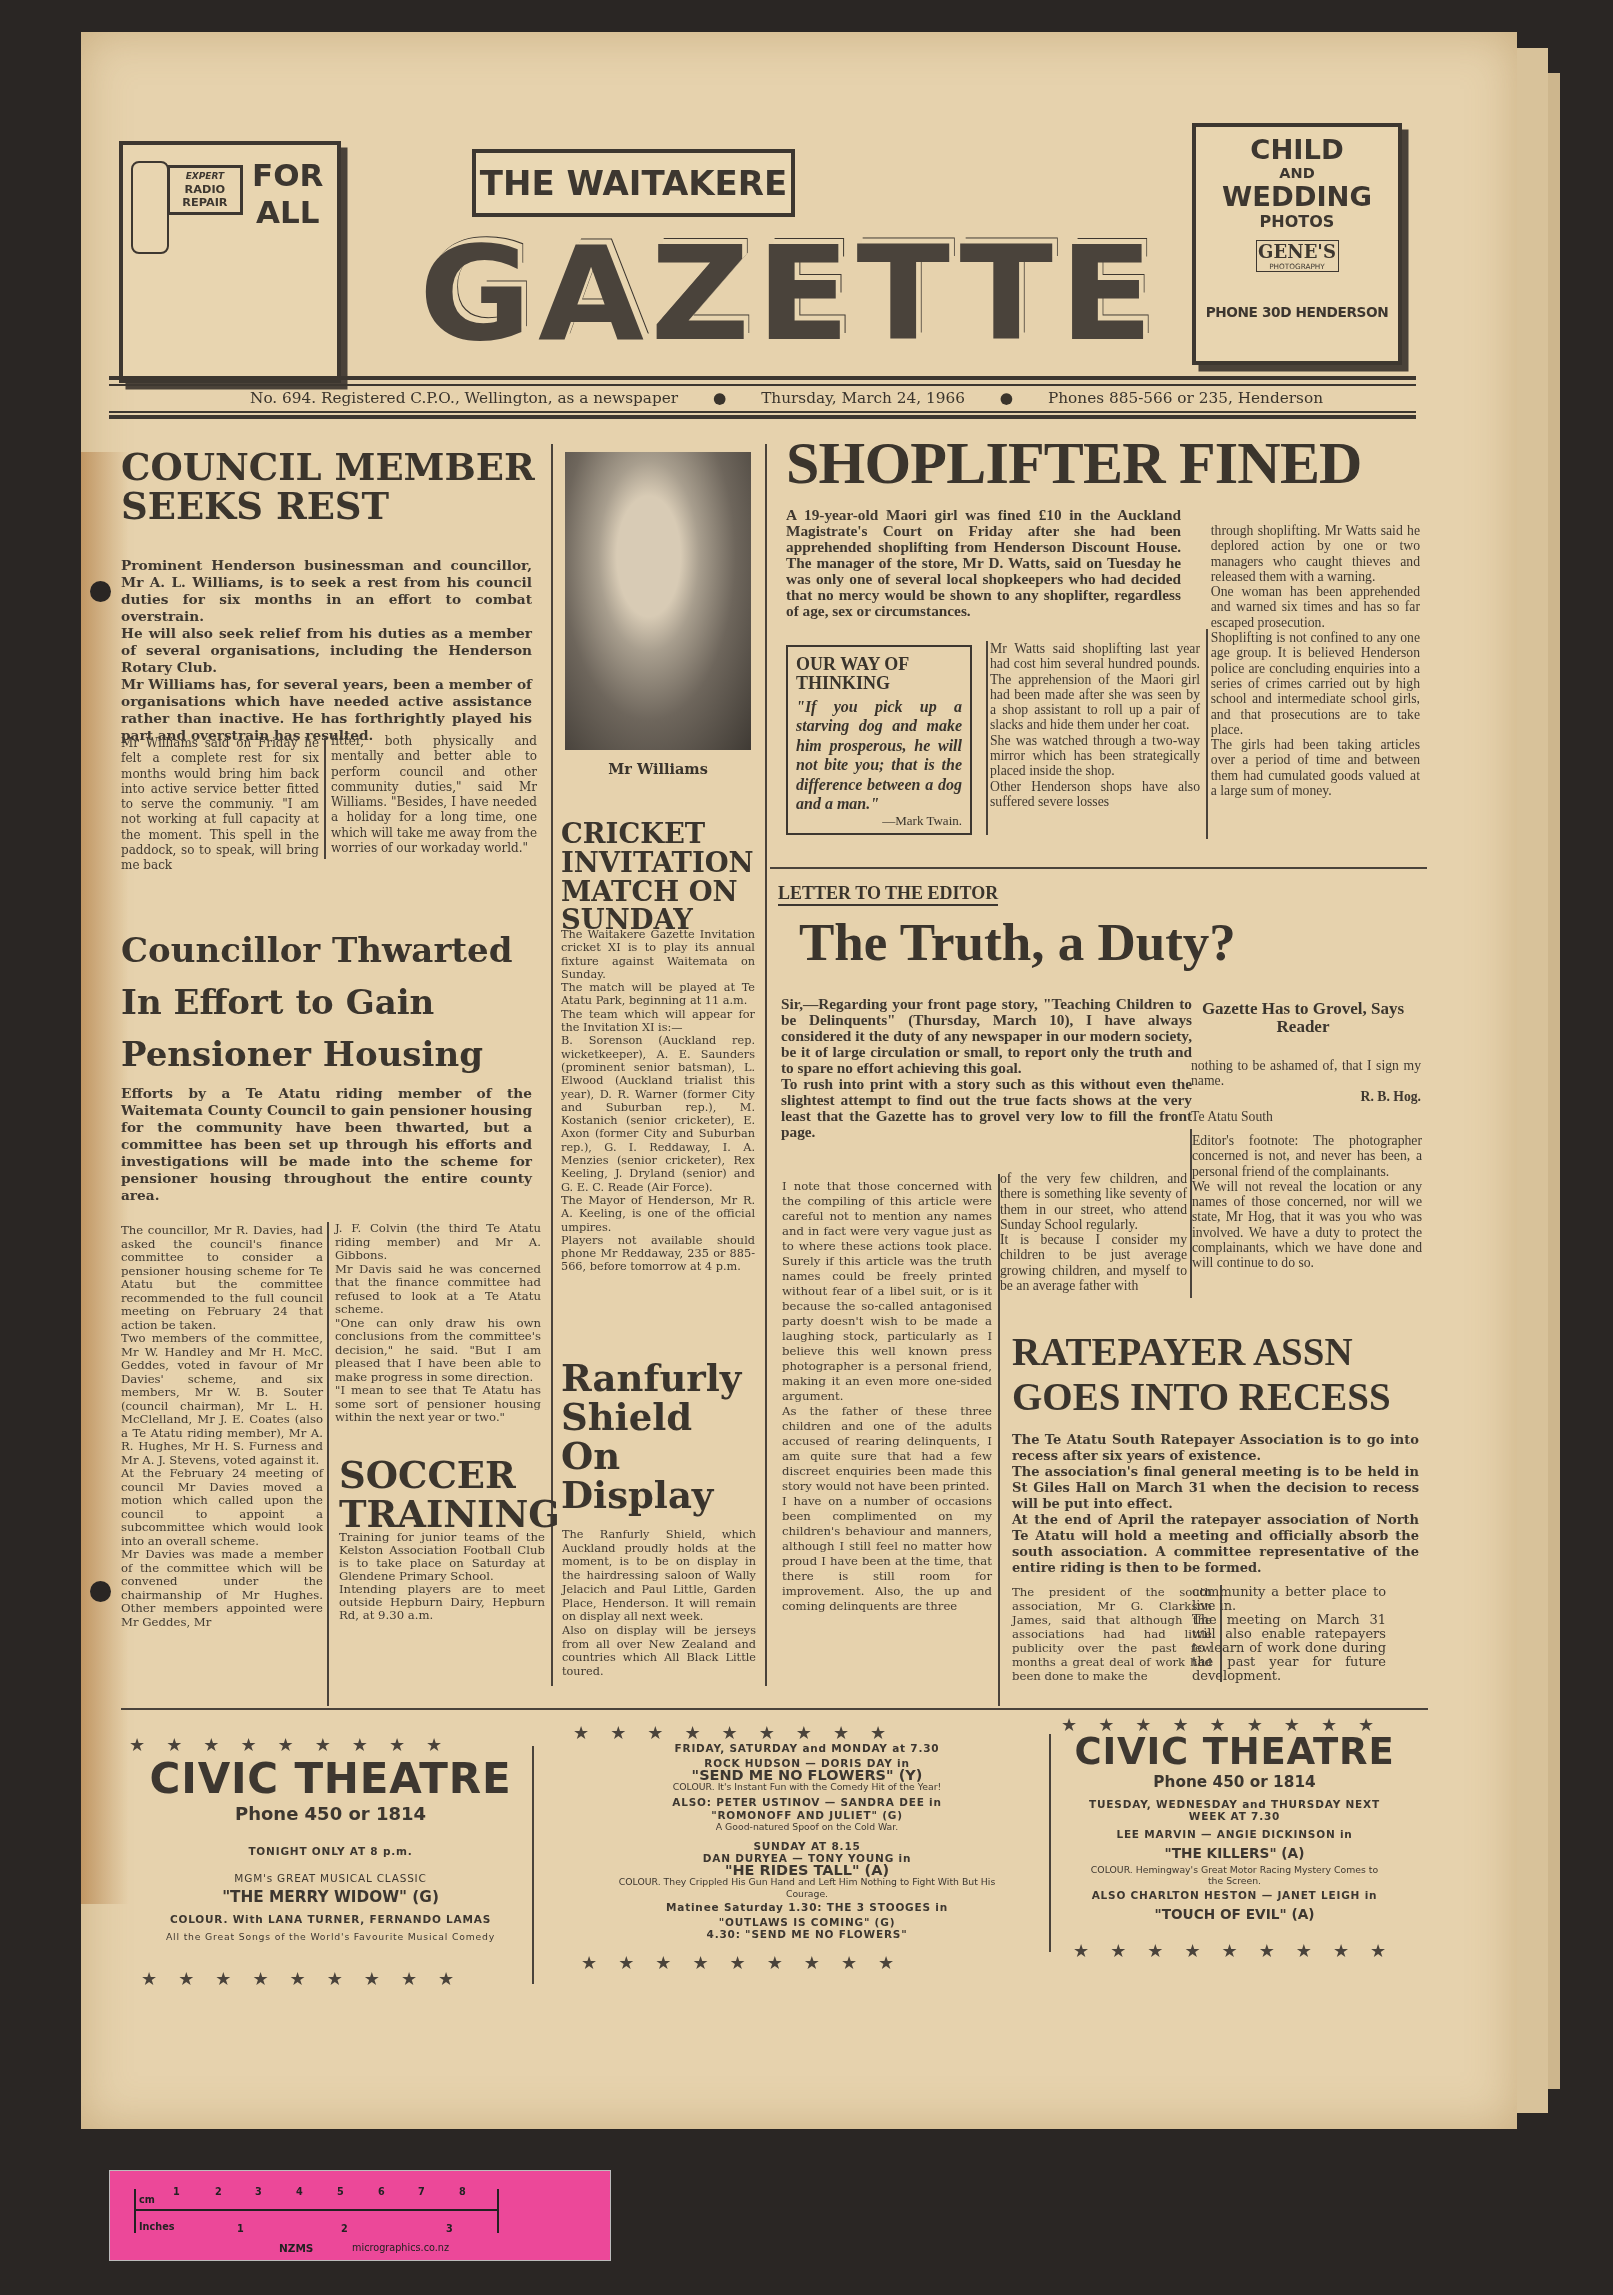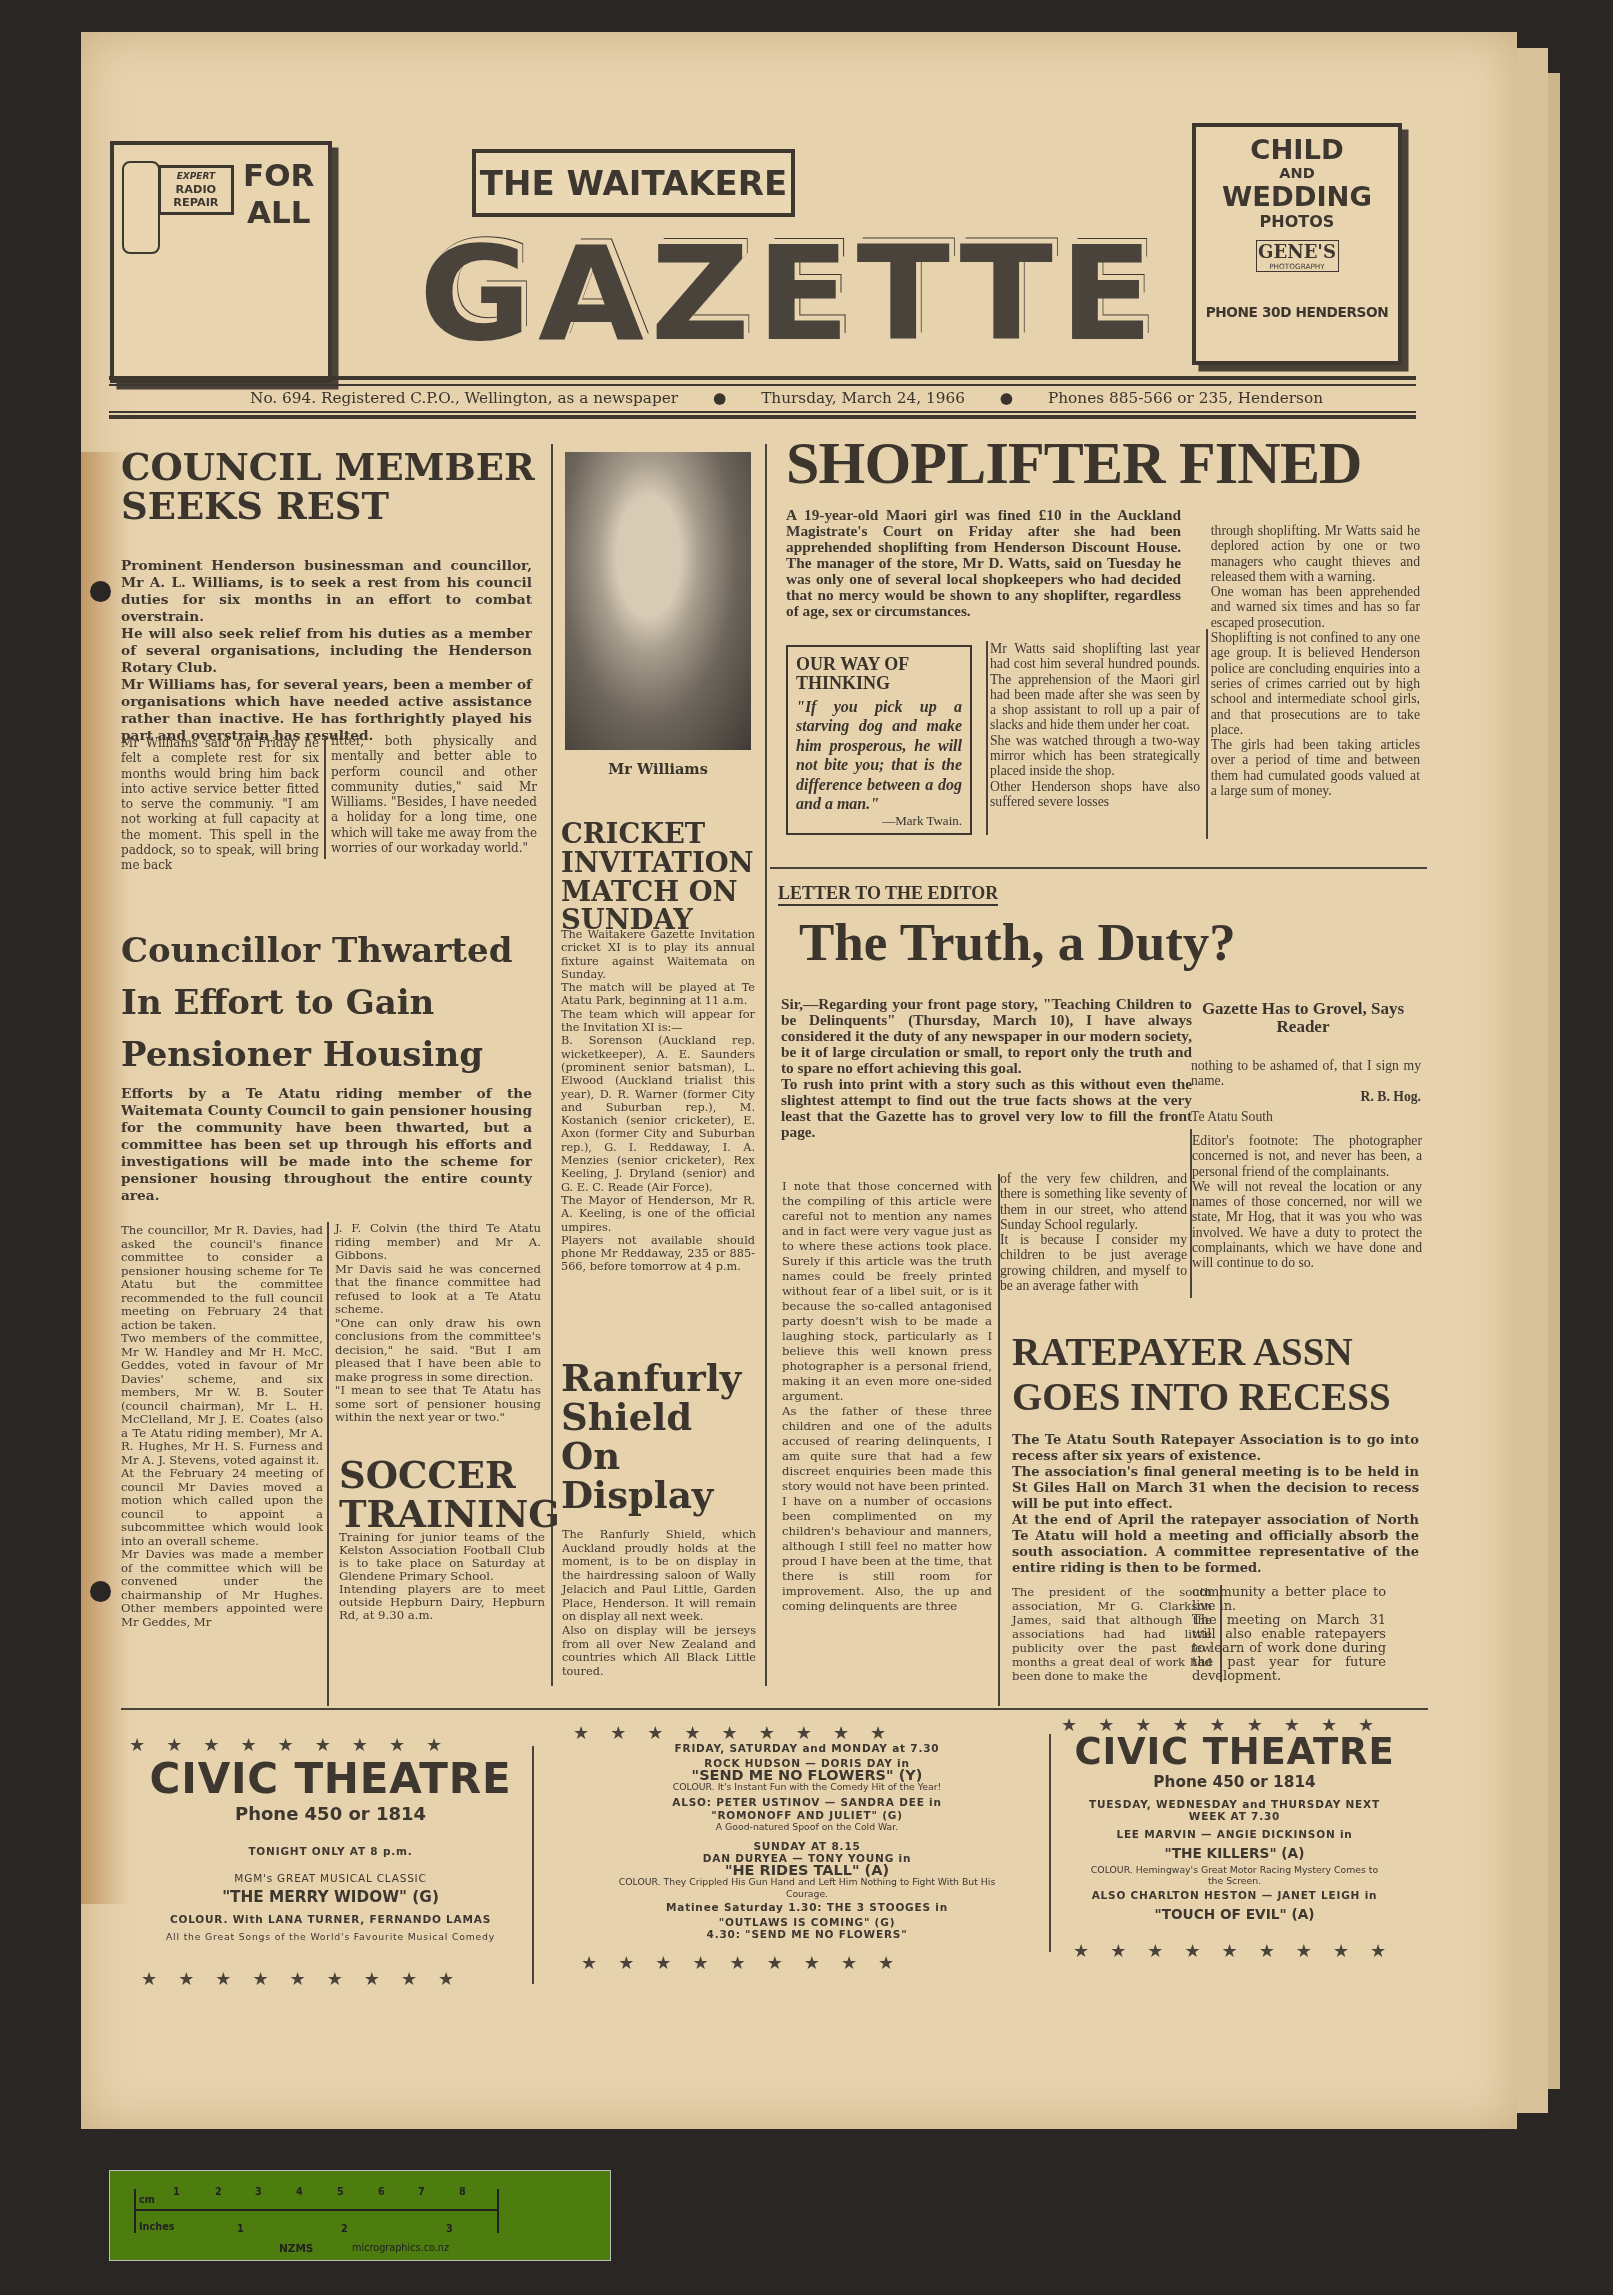--- a/index.html
+++ b/index.html
@@ -30,36 +30,36 @@
   .quote-attr{text-align:right;font-weight:normal;font-size:13px;}
   .letter-kicker{position:absolute;left:778px;top:883px;font-family:"Liberation Serif",serif;font-weight:bold;font-size:18px;border-bottom:2.4px solid #3d3730;}
   
   .cinema{position:absolute;font-family:"DejaVu Sans",sans-serif;text-align:center;color:#3d3730;}
   .cin-title{font-weight:900;font-size:42px;letter-spacing:0.8px;}
   .cin-phone{font-weight:bold;font-size:18px;}
   .cin-sm{font-size:10.5px;font-weight:bold;letter-spacing:0.8px;margin-top:6.5px;}
   .cin-film{font-size:15.3px;font-weight:bold;margin-top:4.8px;}
   .stars{position:absolute;font-size:18px;color:#4a433b;letter-spacing:21px;white-space:nowrap;}
   
-  .ruler{position:absolute;left:109px;top:2170px;width:500px;height:89px;background:#4d7c0f;border:1.6px solid #bbb;}
+  .ruler{position:absolute;left:109px;top:2170px;width:500px;height:89px;background:#ec4899;border:1.6px solid #bbb;}
   .ruler .axis{position:absolute;left:24px;top:38px;width:365px;height:2.4px;background:#222;}
   .tick{position:absolute;width:1.6px;background:#222;}
   .rlabel{position:absolute;font-family:"DejaVu Sans",sans-serif;font-size:9.7px;font-weight:bold;color:#222;}
 </style>
 </head>
 <body>
 
 <div class="paper-edge2"></div>
 <div class="paper-edge"></div>
 <div class="paper"></div>
 <div class="stain"></div>
 <div class="hole" style="left:90px;top:581px"></div>
 <div class="hole" style="left:90px;top:1581px"></div>
 
-<div class="ad-box" style="left:110px;top:141px;width:214px;height:234px;">
+<div class="ad-box" style="left:119px;top:141px;width:214px;height:234px;">
   <div style="position:absolute;left:8px;top:16px;width:34px;height:89px;border:2.4px solid #3d3730;border-radius:8px;"></div>
   <div style="position:absolute;left:44px;top:20px;width:65px;border:3.2px solid #3d3730;padding:2.4px;font-size:11.3px;line-height:13px;">
     <div style="font-style:italic;font-size:9px;">EXPERT</div>
     <div>RADIO</div>
     <div>REPAIR</div>
   </div>
   <div style="position:absolute;left:129px;top:12px;font-size:31px;line-height:37px;">
     <div>FOR</div>
     <div>ALL</div>
   </div>

